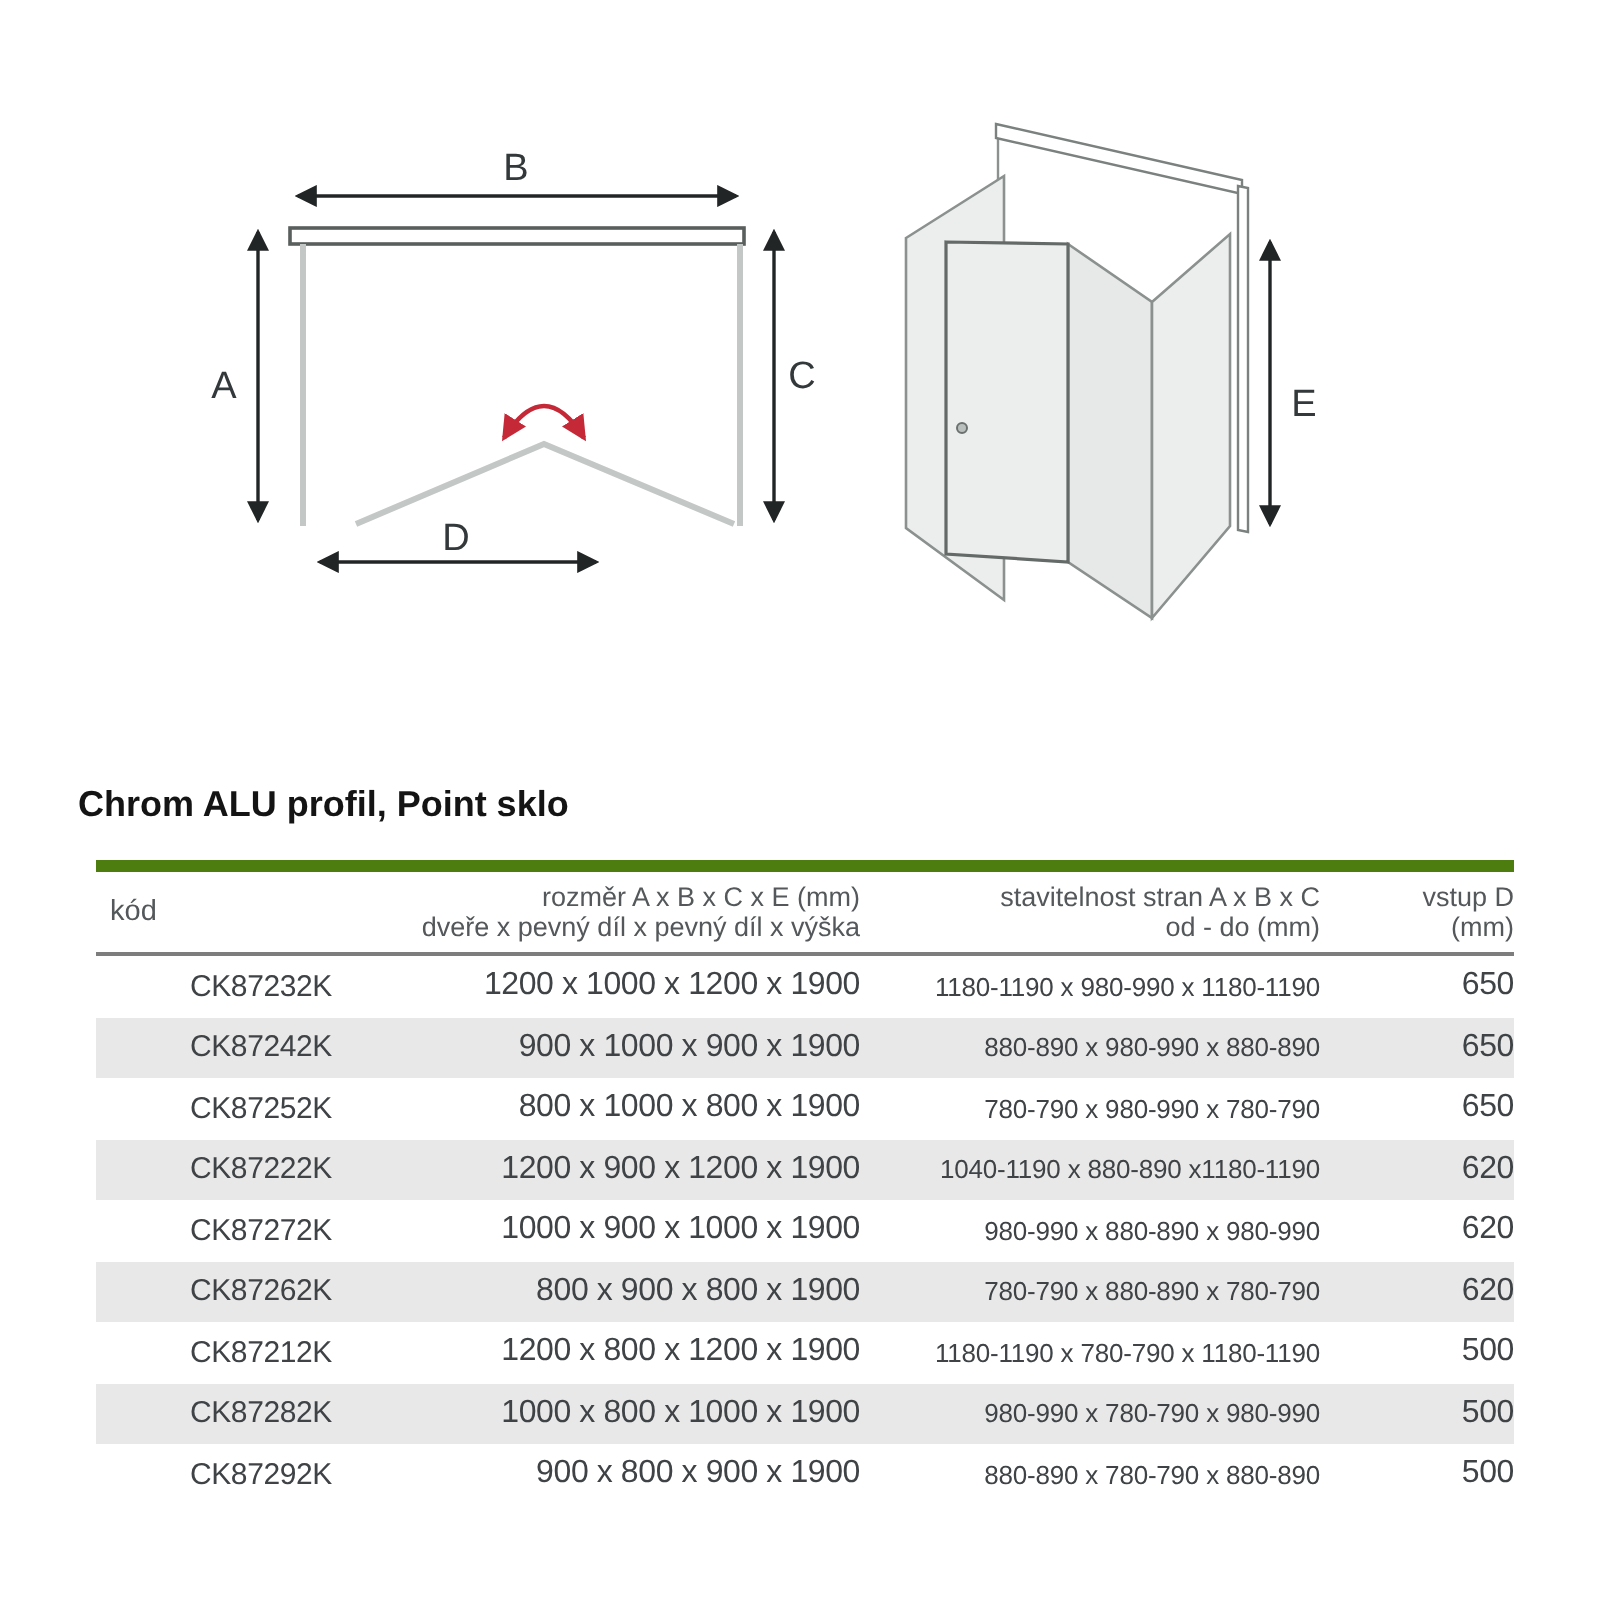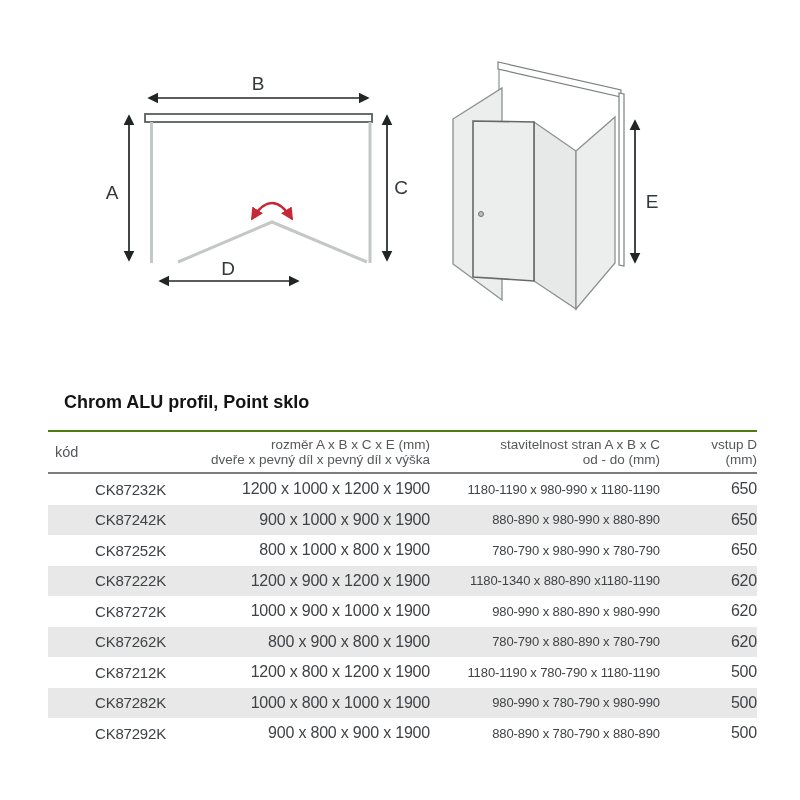--- a/index.html
+++ b/index.html
@@ -2,23 +2,23 @@
 <html><head>
 <meta charset="utf-8">
 <style>
   html,body{margin:0;padding:0;background:#ffffff;}
   .page{position:relative;width:800px;height:800px;background:#ffffff;overflow:hidden;
         font-family:"Liberation Sans", sans-serif;color:#3d4245;}
   svg{position:absolute;overflow:visible;}
   .svg-top{left:100px;top:60px;}
   .svg-iso{left:440px;top:50px;}
   .dim-label{font-family:"Liberation Sans",sans-serif;font-size:19px;fill:#33383a;}
-  .section-title{position:absolute;left:64px;top:392px;margin:0;font-size:18px;font-weight:bold;
+  .section-title{position:absolute;left:39px;top:392px;margin:0;font-size:18px;font-weight:bold;
                  color:#141414;letter-spacing:0;}
-  .spec-table{position:absolute;left:48px;top:430px;width:709px;border-top:2px solid #4d7c0f;}
+  .spec-table{position:absolute;left:48px;top:430px;width:709px;border-top:6px solid #4d7c0f;}
   .hdr,.row{display:grid;grid-template-columns:132px 250px 230px 97px;align-items:center;}
   .hdr{height:40px;border-bottom:2px solid #7d7d7d;color:#54585a;font-size:13.5px;line-height:15px;}
   .hdr .c1{text-align:left;padding-left:7px;font-size:14.5px;}
   .c2,.c3,.c4{text-align:right;}
   .row{height:30.5px;font-size:16px;letter-spacing:-0.2px;color:#3f4346;}
   .row:nth-child(odd){background:#e8e8e8;}
   .row .c1{text-align:left;padding-left:7px;font-size:15px;margin-left:40px;}
   .row .c3{font-size:13px;letter-spacing:-0.1px;}
 </style>
 </head>
@@ -117,21 +117,21 @@
     </div>
     <div class="row">
       <div class="c1">CK87252K</div>
       <div class="c2">800 x 1000 x 800 x 1900</div>
       <div class="c3">780-790 x 980-990 x 780-790</div>
       <div class="c4">650</div>
     </div>
     <div class="row">
       <div class="c1">CK87222K</div>
       <div class="c2">1200 x 900 x 1200 x 1900</div>
-      <div class="c3">1180-1340 x 880-890 x1180-1190</div>
+      <div class="c3">1040-1190 x 880-890 x1180-1190</div>
       <div class="c4">620</div>
     </div>
     <div class="row">
       <div class="c1">CK87272K</div>
       <div class="c2">1000 x 900 x 1000 x 1900</div>
       <div class="c3">980-990 x 880-890 x 980-990</div>
       <div class="c4">620</div>
     </div>
     <div class="row">
       <div class="c1">CK87262K</div>

